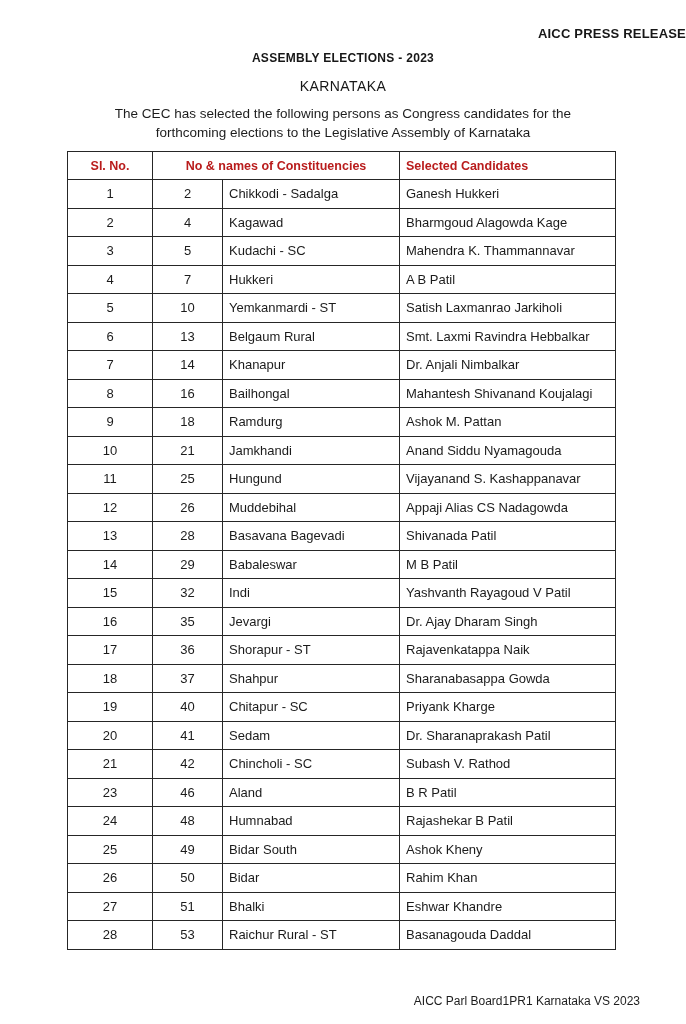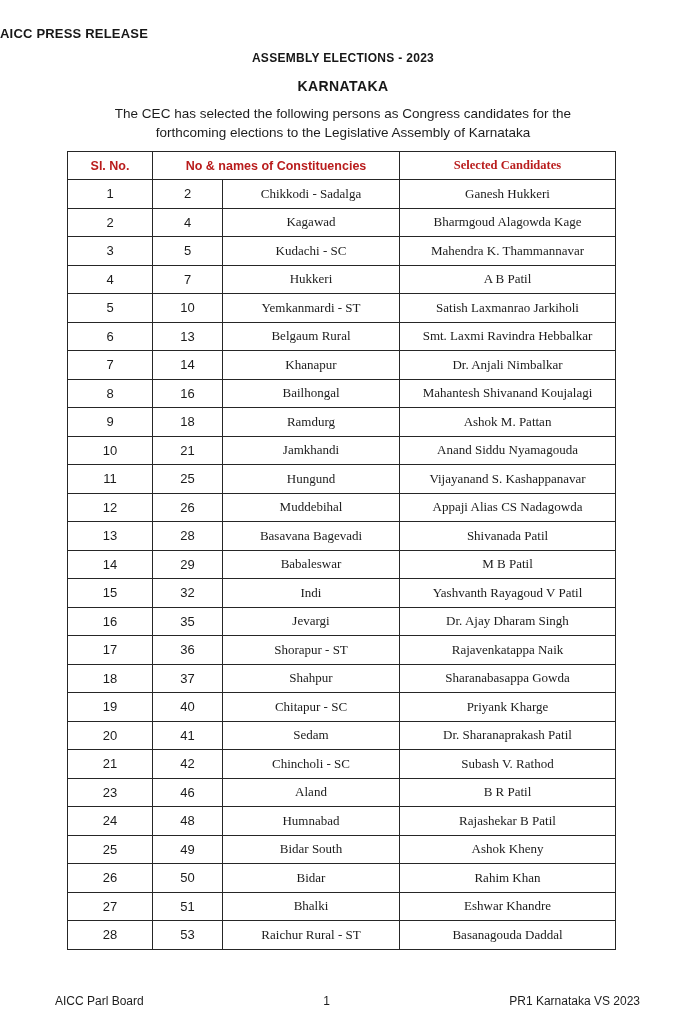--- a/index.html
+++ b/index.html
@@ -14,21 +14,21 @@
     background: #ffffff;
     font-family: "Liberation Sans", sans-serif;
     color: #1b1b1b;
     overflow: hidden;
   }
   .title1 {
     position: absolute;
     top: 26px;
     left: 0;
     width: 100%;
-    text-align: left;
+    text-align: right;
     font-size: 13px;
     font-weight: bold;
     letter-spacing: 0.2px;
     color: #171717;
   }
   .title2 {
     position: absolute;
     top: 51px;
     left: 0;
     width: 100%;
@@ -38,21 +38,21 @@
     letter-spacing: 0.3px;
     color: #171717;
   }
   .title3 {
     position: absolute;
     top: 78px;
     left: 0;
     width: 100%;
     text-align: center;
     font-size: 14px;
-    font-weight: bold;
+    font-weight: normal;
     letter-spacing: 0.4px;
     color: #171717;
   }
   .intro {
     position: absolute;
     top: 104px;
     left: 0;
     width: 100%;
     margin: 0;
     text-align: center;
@@ -79,28 +79,28 @@
     white-space: nowrap;
     vertical-align: middle;
   }
   table.candidates th {
     font-size: 12.5px;
     font-weight: bold;
     height: 27px;
     color: #b91c1c;
   }
   .al-center { text-align: center; }
-  .al-left   { text-align: center; font-family: Liberation Serif, serif; }
+  .al-left   { text-align: left; }
   .footer {
     position: absolute;
     left: 55px;
     right: 46px;
     top: 994px;
     display: flex;
-    justify-content: space-between;
+    justify-content: flex-end;
     align-items: baseline;
     font-size: 12px;
     color: #1d1d1d;
   }
 </style>
 </head>
 <body>
 
 <div class="page">
 

